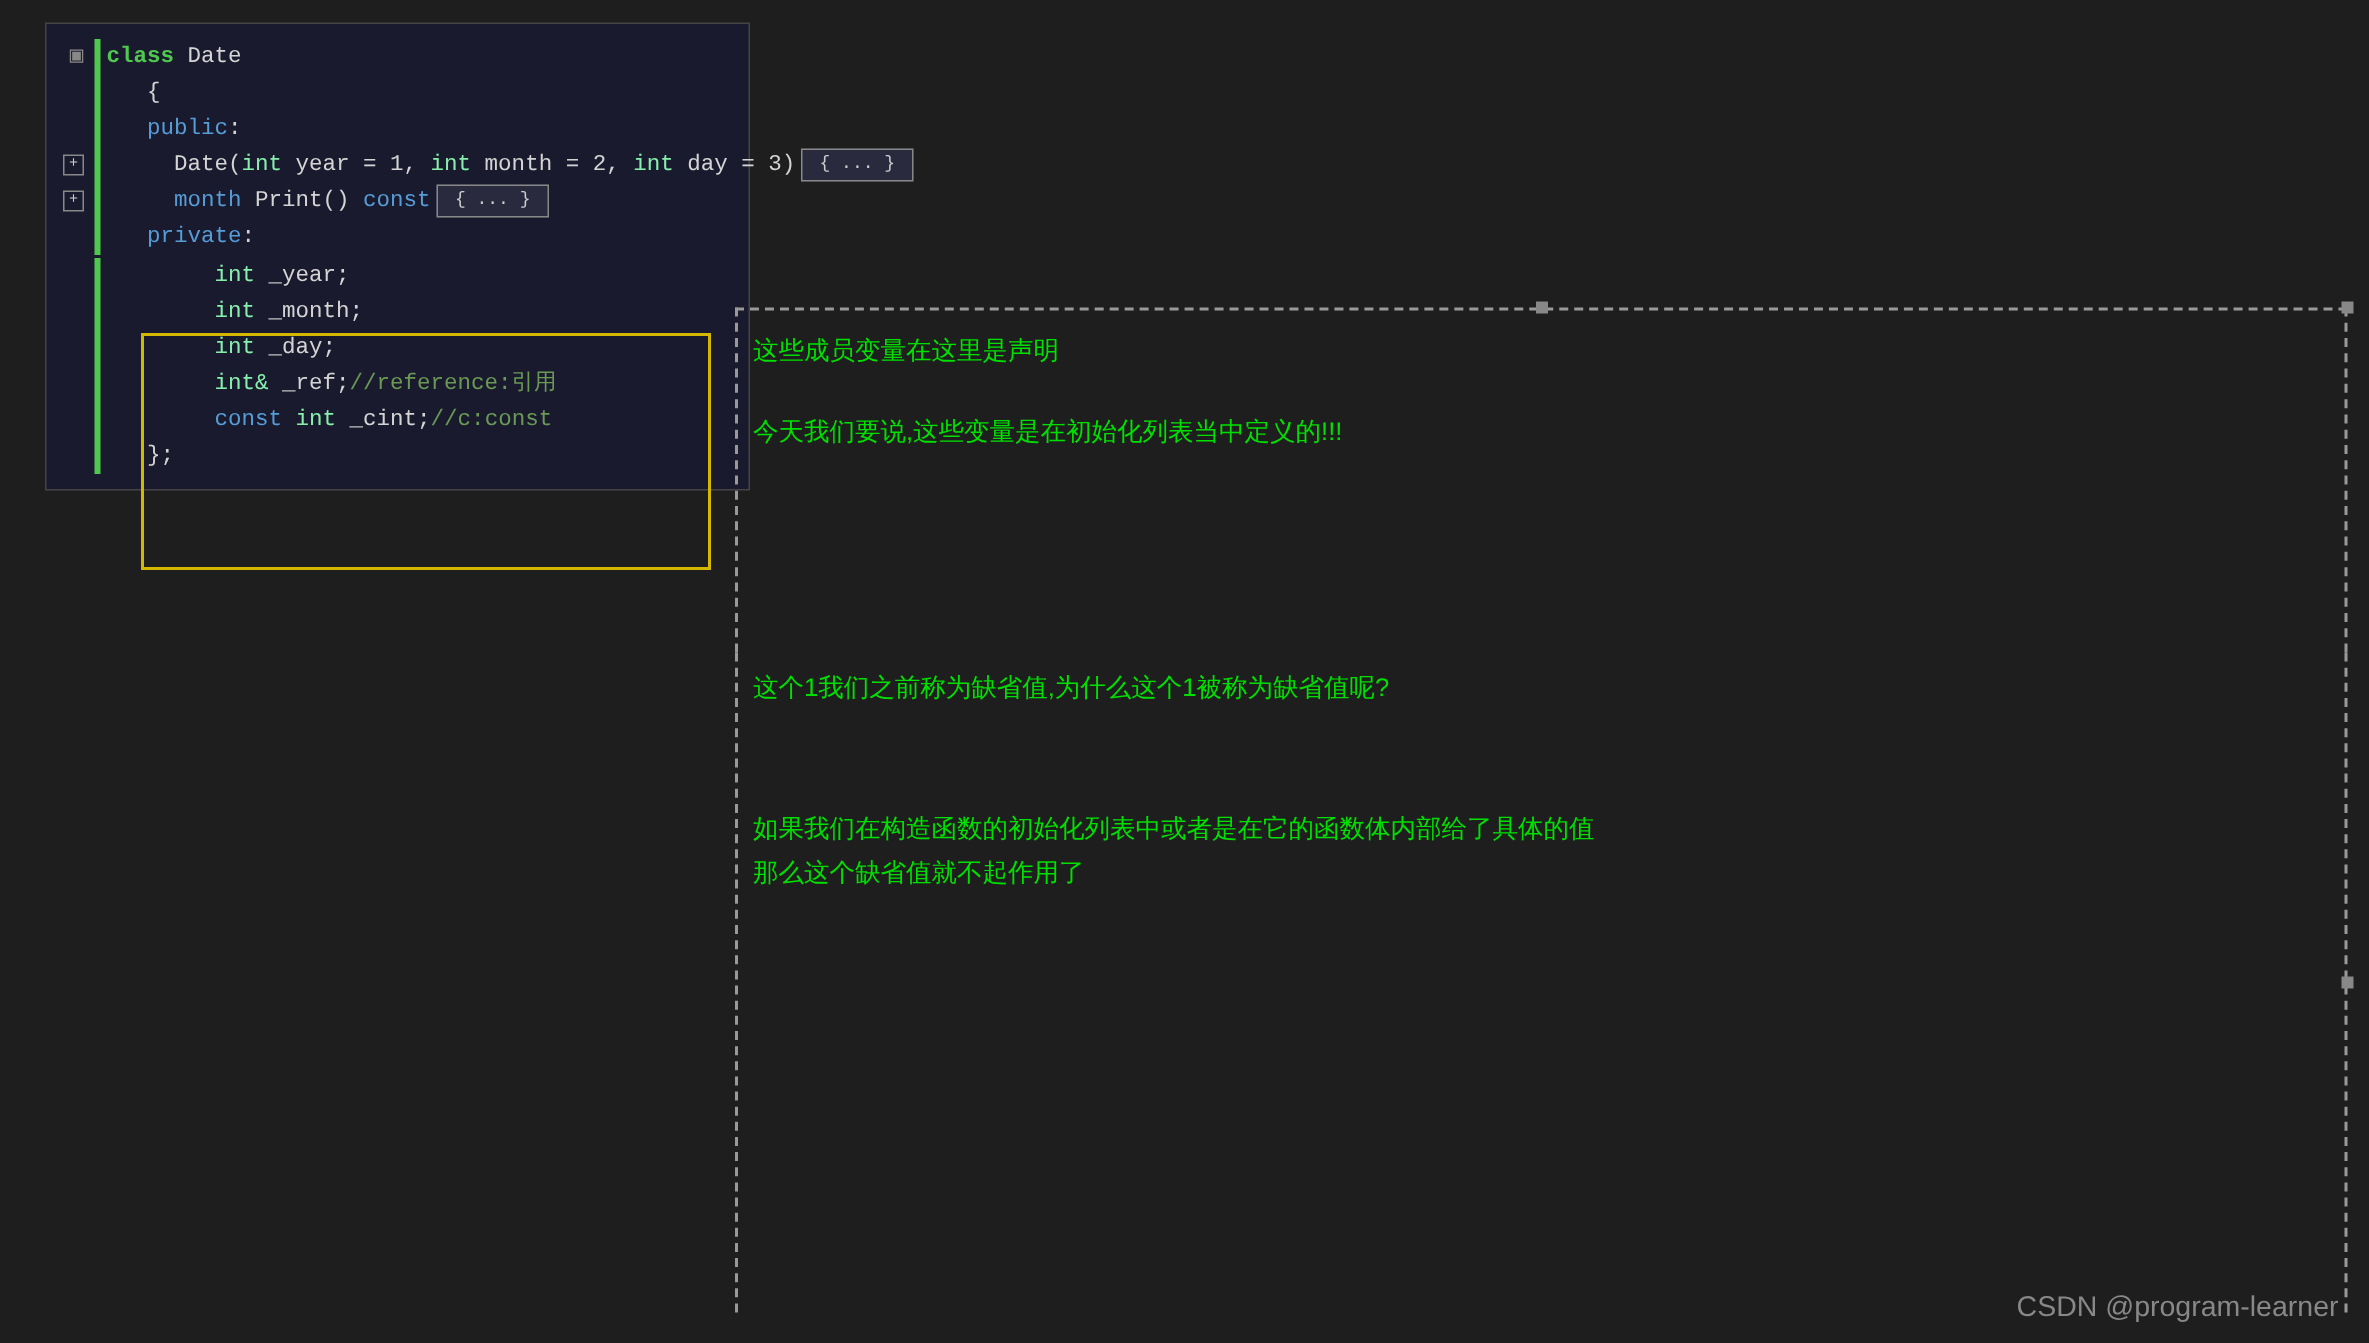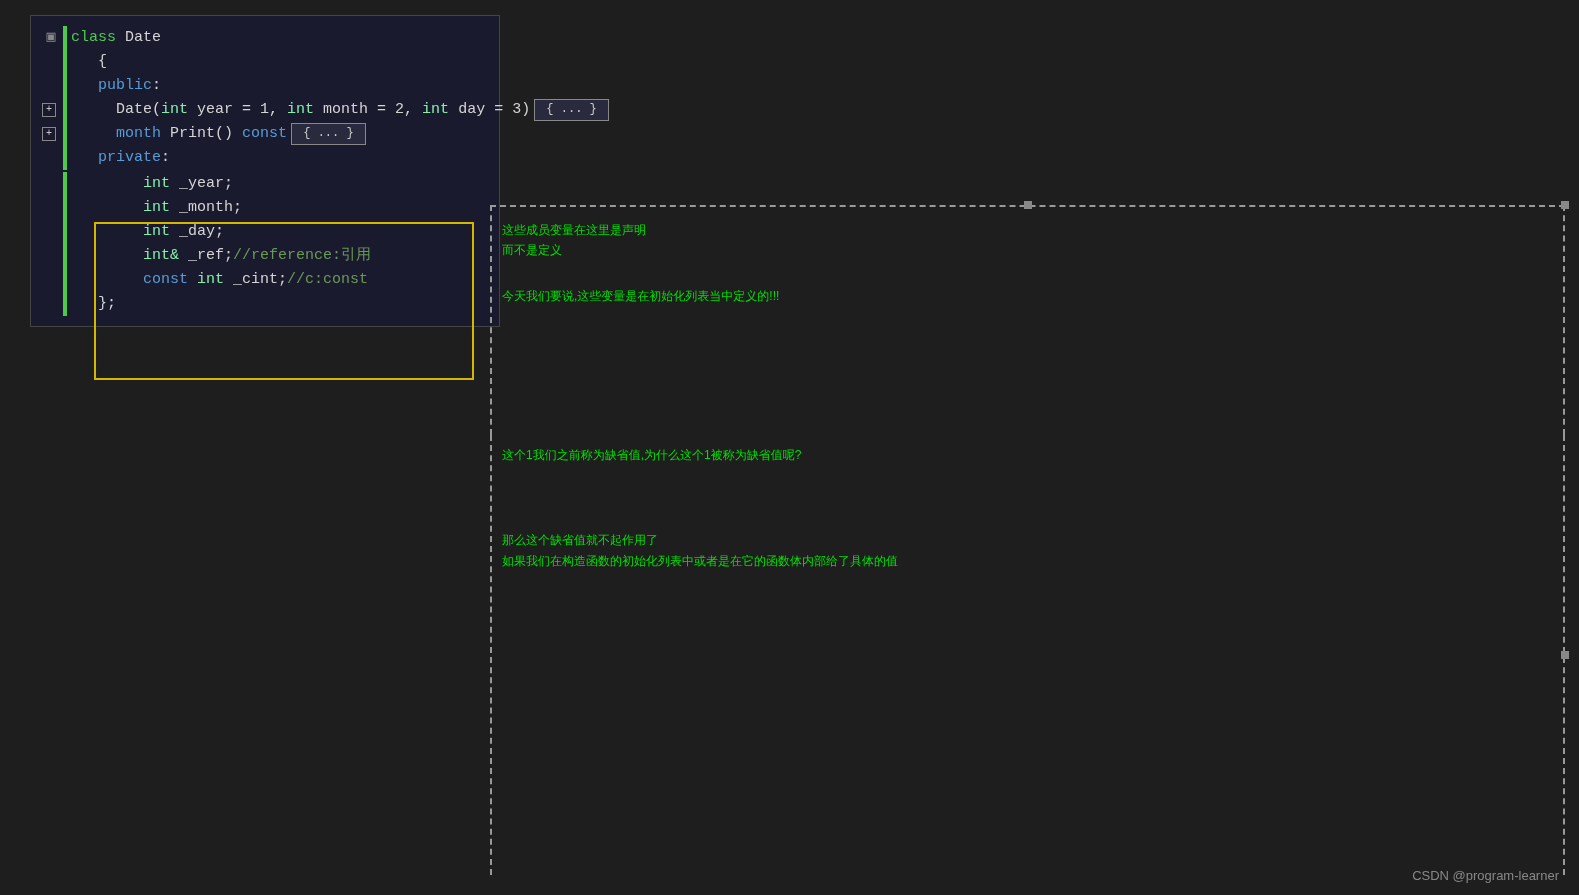--- a/index.html
+++ b/index.html
@@ -46,21 +46,21 @@
       background: #4ec94e;
       align-self: stretch;
       flex-shrink: 0;
       margin-right: 4px;
     }
 
     .kw-blue { color: #569cd6; text-align: center; }
     .kw-white { color: #d4d4d4; }
     .kw-int { color: #86efac; }
     .kw-comment { color: #6a9955; font-family: Liberation Mono, monospace; }
-    .kw-class { color: #4ec94e; }
+    .kw-class { color: #4ec94e; font-weight: bold; }
 
     .collapse-box {
       display: inline-block;
       border: 1px solid #888;
       color: #ccc;
       font-size: 12px;
       padding: 0 4px;
       margin-left: 4px;
       background: #2a2a3e;
     }
@@ -85,31 +85,31 @@
       top: 222px;
       left: 94px;
       width: 380px;
       height: 158px;
       pointer-events: none;
       z-index: 10;
     }
 
     .ann-text {
       color: #00e000;
-      font-size: 12px;
+      font-size: 17px;
       line-height: 1.7;
       font-family: 'Microsoft YaHei', 'SimHei', sans-serif;
     }
 
     .watermark {
       position: absolute;
       bottom: 12px;
       right: 20px;
       color: #888;
-      font-size: 13px;
+      font-size: 19px;
       font-family: Arial, sans-serif;
     }
   </style>
 </head>
 <body>
 
 <div class="code-panel">
 
   <div class="code-line">
     <span class="gutter">▣</span>
@@ -221,36 +221,35 @@
 <div style="position:absolute; top:205px; left:490px; width:1075px; height:230px;">
 
   <div style="position:absolute; top:0; left:0; right:0; bottom:0; border-top:2px dashed #999; border-left:2px dashed #999; border-right:2px dashed #999; border-bottom: none;"></div>
 
   <div style="position:absolute; top:-4px; left:50%; transform:translateX(-50%); width:8px; height:8px; background:#888;"></div>
 
   <div style="position:absolute; top:-4px; right:-4px; width:8px; height:8px; background:#888;"></div>
 
   <div style="padding: 15px 25px 10px 12px;">
     <div class="ann-text">这些成员变量在这里是声明</div>
-    <div class="ann-text">而不是定义</div>
     <div style="height: 25px;"></div>
     <div class="ann-text">今天我们要说,这些变量是在初始化列表当中定义的!!!</div>
   </div>
 </div>
 
 <div style="position:absolute; top:435px; left:490px; width:1075px; height:440px;">
 
   <div style="position:absolute; top:0; left:0; bottom:0; border-left:2px dashed #999;"></div>
 
   <div style="position:absolute; top:0; right:0; bottom:0; border-right:2px dashed #999;"></div>
 
   <div style="position:absolute; top:50%; right:-4px; transform:translateY(-50%); width:8px; height:8px; background:#888;"></div>
 
   <div style="padding: 10px 25px 10px 12px;">
     <div class="ann-text">这个1我们之前称为缺省值,为什么这个1被称为缺省值呢?</div>
     <div style="height: 30px;"></div>
     <div style="height: 35px;"></div>
+    <div class="ann-text">如果我们在构造函数的初始化列表中或者是在它的函数体内部给了具体的值</div>
     <div class="ann-text">那么这个缺省值就不起作用了</div>
-    <div class="ann-text">如果我们在构造函数的初始化列表中或者是在它的函数体内部给了具体的值</div>
   </div>
 </div>
 
 <div class="watermark">CSDN @program-learner</div>
 
 </body></html>

